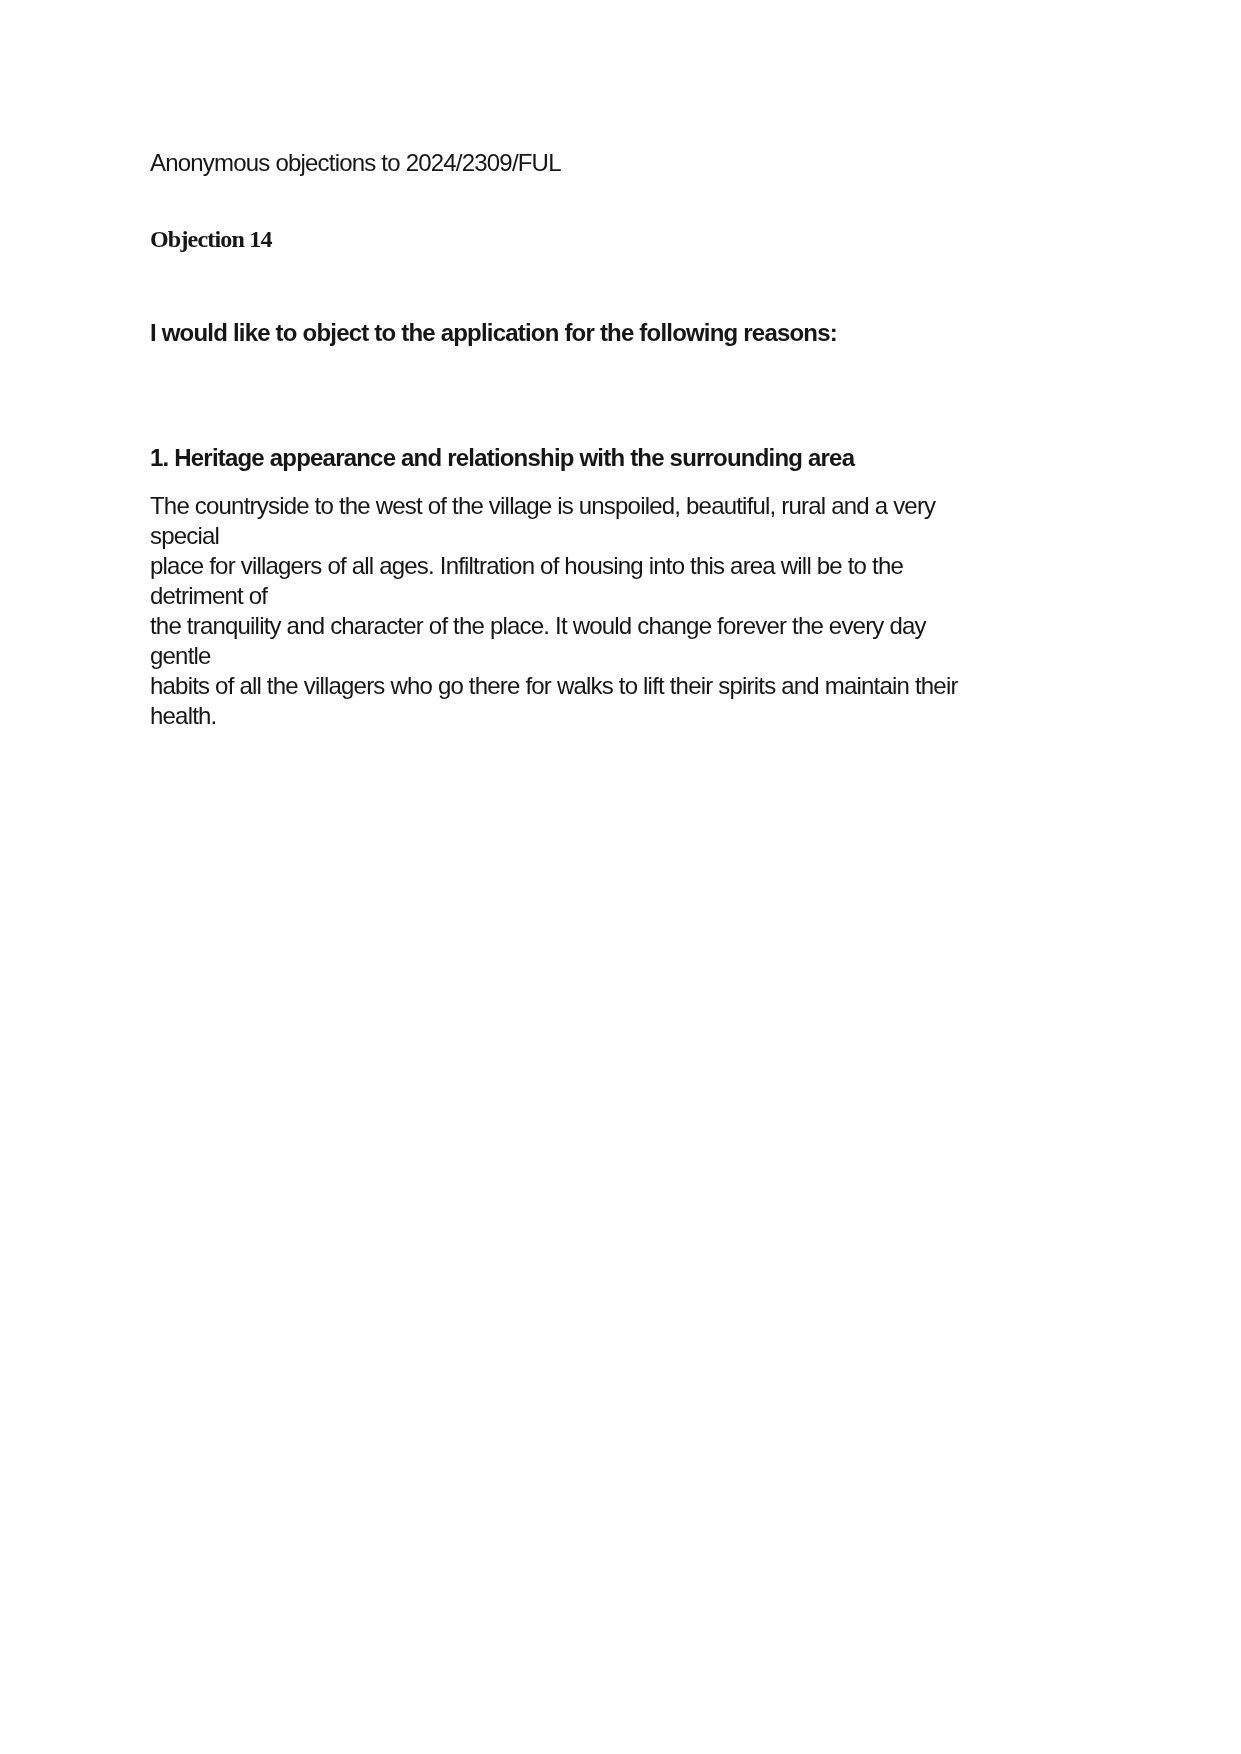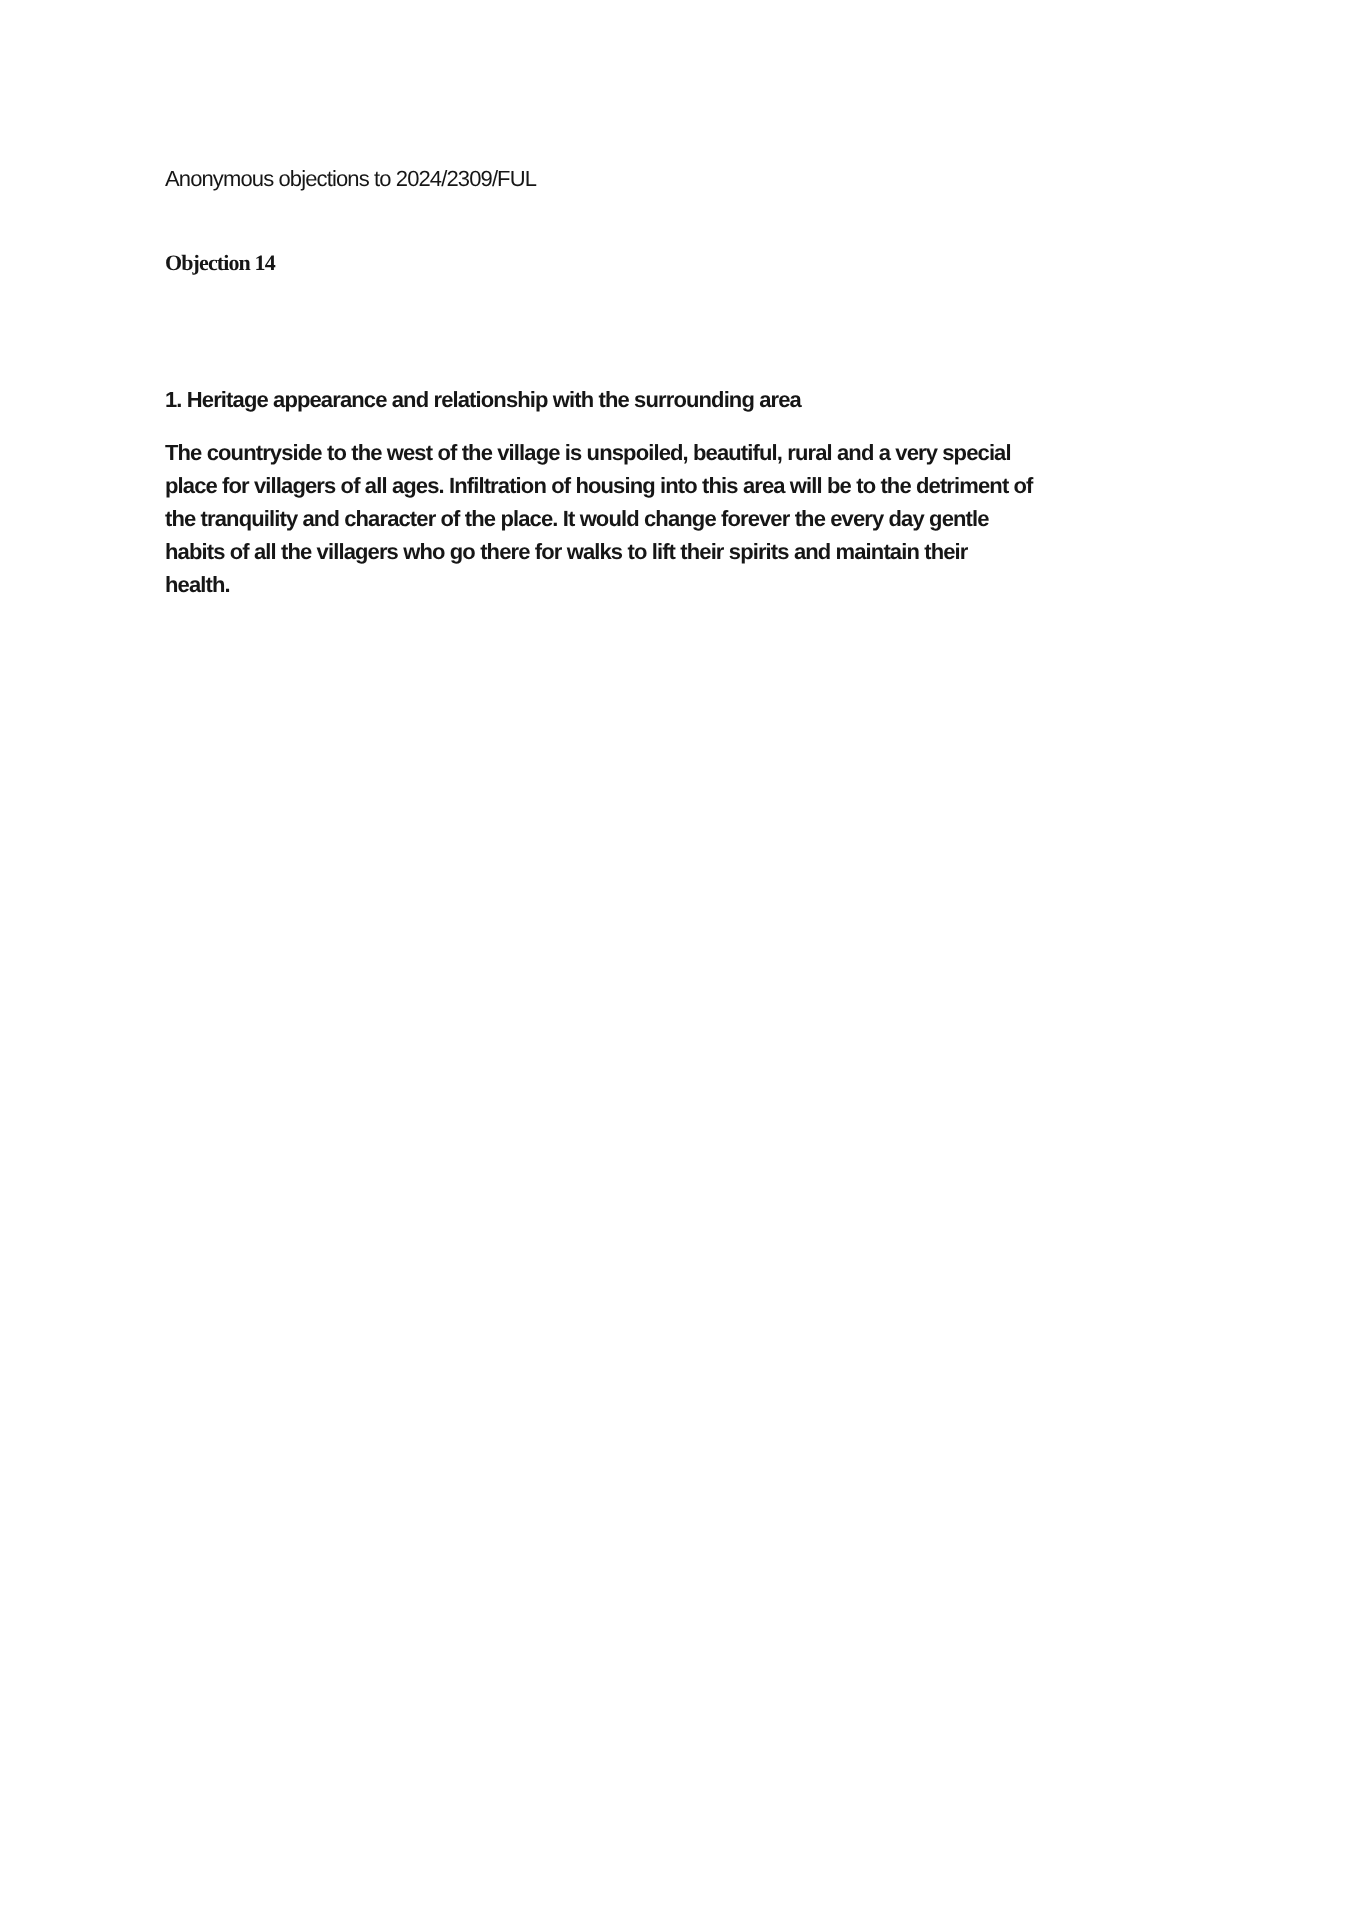--- a/index.html
+++ b/index.html
@@ -10,53 +10,54 @@
   .page {
     position: relative;
     width: 1072px;
     height: 1754px;
     background: #ffffff;
     overflow: hidden;
     box-sizing: border-box;
     padding: 148px 110px 0 150px;
     font-family: "Liberation Sans", "DejaVu Sans", sans-serif;
     color: #161616;
-    font-size: 20px;
+    font-size: 24px;
     letter-spacing: -0.8px;
     line-height: 30px;
   }
   .doc-title {
     margin: 0;
     font-weight: 400;
   }
   .doc-heading {
     margin: 0;
     font-weight: 700;
   }
   .objection-heading { margin-top: 46px; font-family: Liberation Serif, serif; }
   .intro-statement   { margin-top: 64px; }
   .section-1-heading { margin-top: 95px; }
   .section-2-heading { margin-top: 65px; }
   .doc-body {
     margin: 0;
-    font-weight: 700;
+    font-weight: 400;
     white-space: pre-line;
   }
   .section-1-body { margin-top: 18px; }
   .section-2-body { margin-top: 16px; }
 </style>
 </head>
 <body>
 
 <div class="page">
 
   <p class="doc-title">Anonymous objections to 2024/2309/FUL</p>
 
   <p class="doc-heading objection-heading">Objection 14</p>
 
+  <p class="doc-heading intro-statement">I would like to object to the application for the following reasons:</p>
 
   <section>
     <p class="doc-heading section-1-heading">1. Heritage appearance and relationship with the surrounding area</p>
     <p class="doc-body section-1-body">The countryside to the west of the village is unspoiled, beautiful, rural and a very special
 place for villagers of all ages. Infiltration of housing into this area will be to the detriment of
 the tranquility and character of the place. It would change forever the every day gentle
 habits of all the villagers who go there for walks to lift their spirits and maintain their
 health.</p>
   </section>
 

